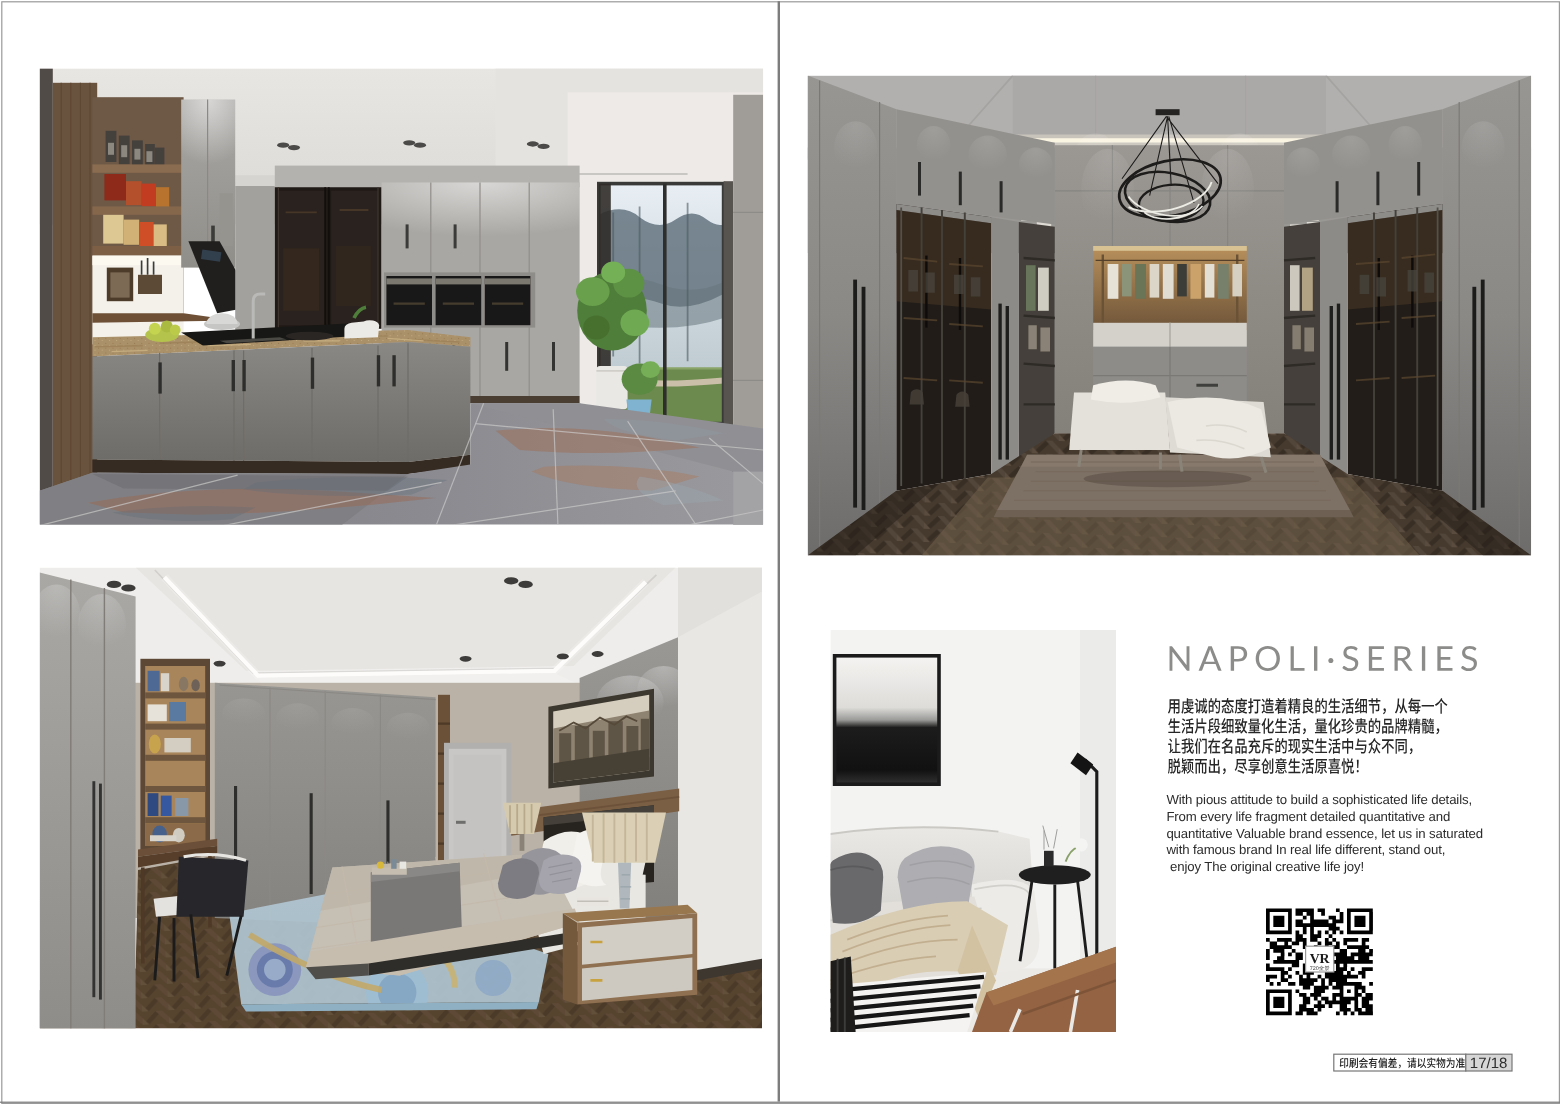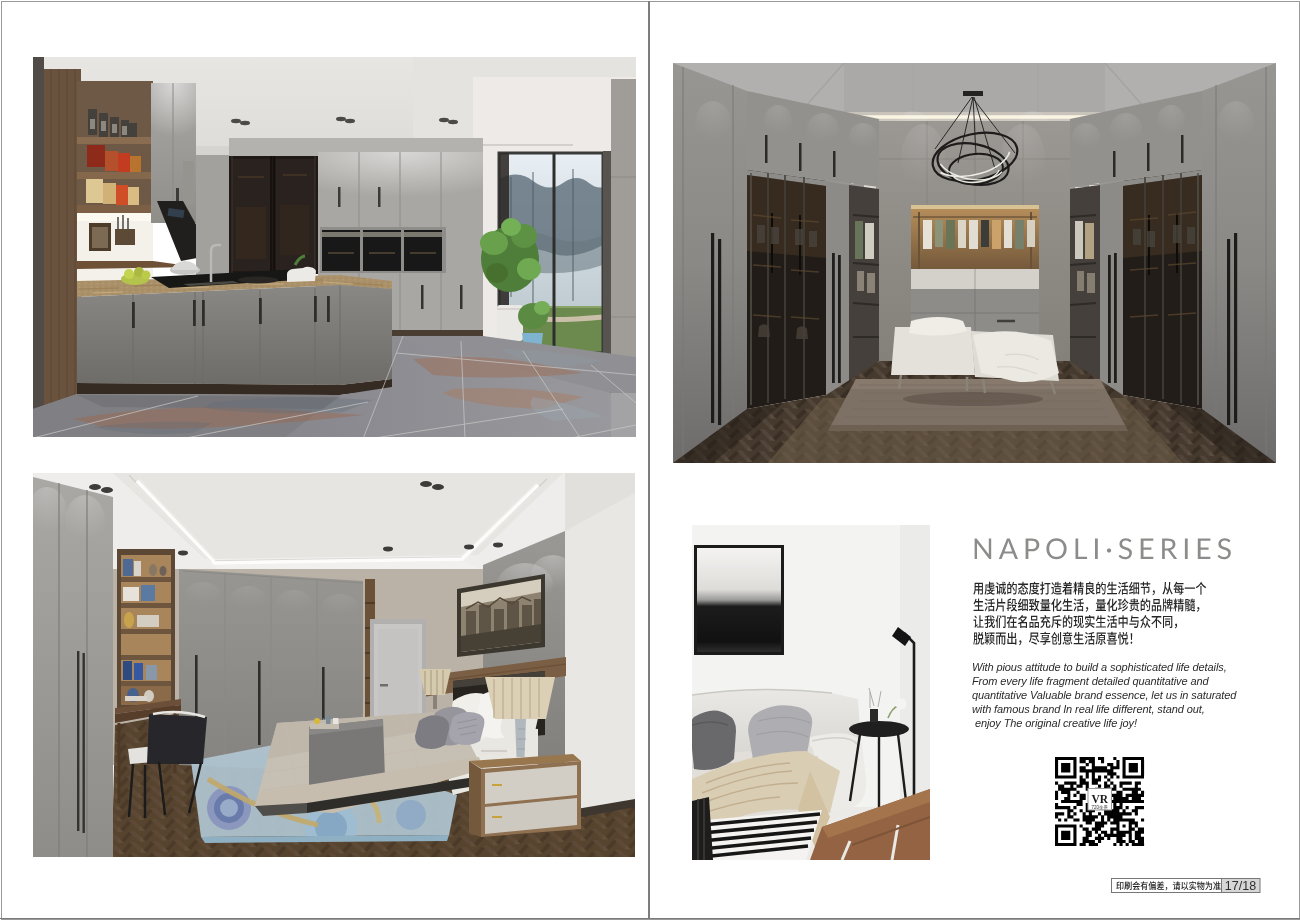--- a/index.html
+++ b/index.html
@@ -782,14 +782,14 @@
 <rect x="1111.5" y="878.5" width="110" height="14" fill="#ffffff" stroke="#777777" stroke-width="1"></rect>
 <g transform="translate(1116,889.3)" fill="#222222">
         <path d="M1.2 -4.7H3.7V-3.9H1.2ZM6.7 -7.4H7.4V-1.7Q7.4 -1.4 7.4 -1.1Q7.3 -0.9 7.1 -0.8Q6.9 -0.7 6.5 -0.6Q6.2 -0.6 5.8 -0.6Q5.8 -0.7 5.7 -0.9Q5.7 -1.1 5.6 -1.3Q5.6 -1.4 5.5 -1.6Q5.8 -1.6 6.1 -1.6Q6.4 -1.5 6.5 -1.5Q6.6 -1.6 6.6 -1.6Q6.7 -1.6 6.7 -1.7ZM4.2 -7.4H7.1V-6.5H5.0V0.8H4.2ZM3.2 -7.8 3.7 -7.1Q3.4 -6.9 2.9 -6.7Q2.4 -6.6 2.0 -6.4Q1.5 -6.3 1.0 -6.2Q1.0 -6.3 0.9 -6.5Q0.9 -6.8 0.8 -6.9Q1.2 -7.0 1.7 -7.2Q2.1 -7.3 2.5 -7.5Q2.9 -7.7 3.2 -7.8ZM0.8 -6.9H1.6V-1.1L0.7 -0.3Q0.7 -0.4 0.7 -0.6Q0.6 -0.8 0.5 -0.9Q0.5 -1.1 0.4 -1.2Q0.5 -1.3 0.7 -1.5Q0.8 -1.6 0.8 -1.9ZM0.7 -0.3 0.7 -1.1 1.1 -1.4 3.7 -2.1Q3.7 -1.9 3.7 -1.7Q3.7 -1.4 3.7 -1.3Q3.0 -1.1 2.5 -0.9Q2.0 -0.8 1.7 -0.7Q1.4 -0.6 1.2 -0.5Q1.0 -0.4 0.9 -0.4Q0.8 -0.3 0.7 -0.3Z M13.2 -7.1H13.9V-1.6H13.2ZM14.8 -7.8H15.6V-0.3Q15.6 0.1 15.5 0.3Q15.4 0.5 15.2 0.6Q15.0 0.7 14.7 0.8Q14.3 0.8 13.9 0.8Q13.8 0.6 13.8 0.3Q13.7 0.1 13.6 -0.1Q14.0 -0.1 14.3 -0.1Q14.5 -0.1 14.7 -0.1Q14.8 -0.1 14.8 -0.2Q14.8 -0.2 14.8 -0.3ZM10.8 -4.9H11.5V0.8H10.8ZM12.1 -4.0H12.8V-1.1Q12.8 -0.8 12.7 -0.7Q12.7 -0.5 12.5 -0.4Q12.4 -0.3 12.2 -0.3Q12.0 -0.3 11.7 -0.3Q11.7 -0.4 11.7 -0.6Q11.6 -0.8 11.6 -1.0Q11.7 -1.0 11.9 -1.0Q12.0 -1.0 12.0 -1.0Q12.1 -1.0 12.1 -1.0Q12.1 -1.0 12.1 -1.1ZM8.9 -7.5H9.6V-4.3Q9.6 -3.8 9.5 -3.1Q9.5 -2.5 9.4 -1.8Q9.4 -1.2 9.2 -0.5Q9.1 0.1 8.8 0.6Q8.8 0.5 8.7 0.4Q8.6 0.3 8.5 0.2Q8.4 0.2 8.3 0.1Q8.5 -0.4 8.6 -0.9Q8.7 -1.5 8.8 -2.1Q8.8 -2.7 8.9 -3.2Q8.9 -3.8 8.9 -4.3ZM9.2 -7.5H12.7V-4.9H9.2V-5.7H12.0V-6.7H9.2ZM9.6 -4.0H12.4V-3.2H10.2V-0.2H9.6Z M16.9 -3.3H23.6V-2.4H16.9ZM18.3 -5.1H22.1V-4.3H18.3ZM21.1 -1.8 21.7 -2.2Q22.1 -1.8 22.4 -1.4Q22.8 -0.9 23.1 -0.5Q23.4 -0.1 23.5 0.3L22.9 0.8Q22.7 0.4 22.4 -0.0Q22.1 -0.5 21.8 -0.9Q21.4 -1.4 21.1 -1.8ZM20.2 -8.0 20.9 -7.7Q20.2 -6.5 19.2 -5.6Q18.2 -4.7 17.0 -4.1Q16.9 -4.2 16.8 -4.3Q16.7 -4.5 16.6 -4.6Q16.5 -4.8 16.4 -4.9Q17.2 -5.2 17.9 -5.7Q18.7 -6.2 19.2 -6.8Q19.8 -7.4 20.2 -8.0ZM20.3 -7.6Q20.6 -7.3 21.0 -6.9Q21.4 -6.5 21.9 -6.2Q22.4 -5.8 22.9 -5.5Q23.4 -5.2 24.0 -5.0Q23.9 -4.9 23.8 -4.7Q23.7 -4.6 23.6 -4.4Q23.5 -4.3 23.4 -4.2Q22.9 -4.4 22.4 -4.8Q21.8 -5.1 21.4 -5.5Q20.9 -5.9 20.5 -6.4Q20.1 -6.8 19.8 -7.1ZM17.4 0.6Q17.4 0.5 17.4 0.3Q17.3 0.2 17.3 -0.0Q17.2 -0.2 17.2 -0.3Q17.3 -0.3 17.5 -0.5Q17.6 -0.6 17.8 -0.8Q17.9 -0.9 18.1 -1.1Q18.3 -1.3 18.5 -1.7Q18.7 -2.0 19.0 -2.3Q19.2 -2.7 19.4 -3.1L20.1 -2.5Q19.7 -1.8 19.1 -1.1Q18.5 -0.4 18.0 0.1V0.1Q18.0 0.1 17.9 0.2Q17.8 0.2 17.7 0.3Q17.6 0.4 17.5 0.5Q17.4 0.5 17.4 0.6ZM17.4 0.6 17.4 -0.1 17.9 -0.4 22.6 -0.8Q22.6 -0.6 22.7 -0.4Q22.7 -0.1 22.8 -0.0Q21.6 0.1 20.8 0.2Q20.0 0.3 19.5 0.3Q18.9 0.4 18.6 0.4Q18.2 0.4 18.0 0.5Q17.8 0.5 17.6 0.5Q17.5 0.6 17.4 0.6Z M24.7 -6.8H31.8V-6.0H24.7ZM26.8 -3.4H30.4V-2.7H26.8ZM26.2 -5.0H30.3V-4.2H27.0V0.8H26.2ZM30.2 -5.0H30.9V-0.2Q30.9 0.1 30.8 0.3Q30.8 0.5 30.5 0.6Q30.3 0.7 30.0 0.8Q29.6 0.8 29.1 0.8Q29.1 0.6 29.0 0.3Q28.9 0.1 28.9 -0.1Q29.1 -0.1 29.3 -0.1Q29.6 -0.1 29.7 -0.1Q29.9 -0.1 30.0 -0.1Q30.1 -0.1 30.1 -0.1Q30.2 -0.2 30.2 -0.3ZM27.3 -8.0 28.1 -7.8Q27.8 -6.8 27.4 -5.7Q27.0 -4.7 26.4 -3.8Q25.8 -2.9 25.0 -2.3Q24.9 -2.4 24.8 -2.5Q24.8 -2.6 24.7 -2.8Q24.6 -2.9 24.5 -3.0Q25.0 -3.4 25.5 -4.0Q25.9 -4.5 26.3 -5.2Q26.6 -5.9 26.9 -6.6Q27.1 -7.3 27.3 -8.0ZM26.8 -1.8H30.4V-1.1H26.8Z M36.8 -7.8 37.5 -8.0Q37.7 -7.8 37.8 -7.4Q37.9 -7.1 38.0 -6.9L37.2 -6.6Q37.2 -6.9 37.1 -7.2Q37.0 -7.6 36.8 -7.8ZM34.4 -8.0 35.2 -7.7Q34.9 -6.9 34.5 -6.1Q34.2 -5.3 33.8 -4.6Q33.3 -3.9 32.9 -3.4Q32.9 -3.5 32.8 -3.7Q32.7 -3.8 32.6 -4.0Q32.6 -4.2 32.5 -4.3Q32.9 -4.7 33.2 -5.3Q33.6 -5.9 33.9 -6.6Q34.2 -7.3 34.4 -8.0ZM33.6 -5.5 34.3 -6.3 34.3 -6.3V0.8H33.6ZM35.5 -7.0H39.7V-4.5H35.5V-5.3H39.0V-6.3H35.5ZM35.2 -7.0H35.9V-5.1Q35.9 -4.5 35.8 -3.7Q35.8 -3.0 35.7 -2.2Q35.6 -1.4 35.5 -0.7Q35.3 0.1 35.1 0.7Q35.0 0.6 34.9 0.5Q34.8 0.4 34.7 0.3Q34.6 0.2 34.5 0.2Q34.7 -0.4 34.9 -1.1Q35.0 -1.8 35.1 -2.5Q35.1 -3.2 35.1 -3.8Q35.2 -4.5 35.2 -5.1ZM35.9 -4.0H39.6V-3.3H36.5V0.8H35.9ZM39.2 -4.0H39.8V-0.1Q39.8 0.2 39.8 0.3Q39.7 0.5 39.6 0.6Q39.5 0.7 39.3 0.7Q39.1 0.7 38.9 0.7Q38.9 0.6 38.8 0.4Q38.7 0.2 38.7 0.0Q38.8 0.0 39.0 0.0Q39.1 0.0 39.1 0.0Q39.2 0.0 39.2 -0.1ZM36.2 -2.0H39.5V-1.3H36.2ZM37.1 -3.7H37.5V0.5H37.1ZM38.1 -3.7H38.6V0.5H38.1Z M41.2 -6.8H47.7V-6.0H41.2ZM41.6 -5.3H47.3V-4.5H41.6ZM42.1 -0.4H48.0V0.4H42.1ZM40.8 -3.8H48.0V-3.0H40.8ZM43.2 -2.3H47.4V-1.5H43.2ZM44.8 -2.1H45.6V0.1H44.8ZM42.2 -7.7 42.9 -8.0Q43.1 -7.7 43.3 -7.3Q43.5 -7.0 43.6 -6.7L42.9 -6.3Q42.8 -6.6 42.6 -7.0Q42.5 -7.4 42.2 -7.7ZM45.9 -8.0 46.7 -7.8Q46.5 -7.4 46.3 -7.0Q46.1 -6.7 45.9 -6.4L45.2 -6.7Q45.3 -6.9 45.5 -7.1Q45.6 -7.4 45.7 -7.6Q45.8 -7.8 45.9 -8.0ZM44.0 -6.5 44.8 -6.4Q44.5 -4.8 44.0 -3.6Q43.5 -2.3 42.9 -1.4Q42.2 -0.5 41.2 0.2Q41.1 0.1 41.0 -0.0Q40.9 -0.2 40.8 -0.3Q40.7 -0.5 40.6 -0.6Q41.6 -1.1 42.2 -2.0Q42.9 -2.8 43.3 -4.0Q43.7 -5.1 44.0 -6.5Z M49.8 1.1 49.6 0.5Q50.1 0.3 50.4 -0.0Q50.7 -0.4 50.7 -0.9L50.6 -1.7L51.0 -1.0Q50.9 -0.8 50.8 -0.8Q50.7 -0.8 50.5 -0.8Q50.3 -0.8 50.1 -0.9Q49.9 -1.1 49.9 -1.5Q49.9 -1.9 50.1 -2.1Q50.3 -2.3 50.6 -2.3Q50.9 -2.3 51.1 -1.9Q51.3 -1.6 51.3 -1.1Q51.3 -0.3 50.9 0.3Q50.5 0.9 49.8 1.1Z M57.3 -7.3 57.8 -7.8Q58.0 -7.6 58.2 -7.4Q58.5 -7.1 58.7 -6.9Q58.9 -6.6 59.0 -6.4L58.5 -5.8Q58.4 -6.0 58.2 -6.3Q58.0 -6.5 57.7 -6.8Q57.5 -7.1 57.3 -7.3ZM57.9 0.7 57.8 -0.2 58.0 -0.5 59.5 -1.8Q59.5 -1.7 59.6 -1.4Q59.7 -1.2 59.7 -1.1Q59.2 -0.6 58.9 -0.3Q58.5 0.0 58.3 0.2Q58.2 0.4 58.1 0.5Q58.0 0.6 57.9 0.7ZM56.8 -5.1H58.4V-4.2H56.8ZM57.9 0.7Q57.9 0.6 57.8 0.4Q57.8 0.3 57.7 0.1Q57.6 -0.0 57.6 -0.1Q57.7 -0.2 57.8 -0.4Q58.0 -0.6 58.0 -1.0V-5.1H58.7V-0.3Q58.7 -0.3 58.6 -0.2Q58.5 -0.1 58.3 0.1Q58.2 0.2 58.1 0.4Q57.9 0.5 57.9 0.7ZM60.5 -2.5H63.2V-1.9H60.5ZM59.6 -7.3H64.1V-6.7H59.6ZM59.8 -6.1H63.8V-5.5H59.8ZM59.3 -5.0H64.3V-4.3H59.3ZM60.5 -1.3H63.2V-0.6H60.5ZM59.9 -3.8H63.2V-3.2H60.6V0.8H59.9ZM63.0 -3.8H63.7V-0.1Q63.7 0.2 63.6 0.4Q63.6 0.5 63.4 0.6Q63.2 0.7 62.9 0.8Q62.6 0.8 62.2 0.8Q62.1 0.6 62.1 0.4Q62.0 0.2 62.0 0.0Q62.2 0.0 62.5 0.0Q62.7 0.0 62.8 0.0Q63.0 0.0 63.0 -0.1ZM61.4 -8.0H62.2V-4.8H61.4Z M67.6 -6.7 68.2 -7.1Q68.5 -6.8 68.7 -6.4Q68.9 -6.0 69.1 -5.6Q69.3 -5.2 69.4 -4.9L68.8 -4.4Q68.6 -4.7 68.5 -5.1Q68.3 -5.5 68.0 -5.9Q67.8 -6.3 67.6 -6.7ZM69.8 -2.0 70.4 -2.5Q70.8 -2.1 71.2 -1.6Q71.5 -1.1 71.9 -0.7Q72.2 -0.2 72.5 0.2L71.8 0.8Q71.6 0.4 71.3 -0.1Q70.9 -0.6 70.5 -1.1Q70.2 -1.6 69.8 -2.0ZM70.7 -7.6 71.5 -7.6Q71.4 -5.9 71.2 -4.6Q71.0 -3.3 70.6 -2.2Q70.3 -1.2 69.6 -0.5Q69.0 0.3 68.0 0.8Q68.0 0.8 67.9 0.6Q67.7 0.5 67.6 0.3Q67.5 0.2 67.4 0.1Q68.4 -0.4 69.0 -1.1Q69.6 -1.7 69.9 -2.7Q70.3 -3.6 70.5 -4.9Q70.6 -6.1 70.7 -7.6ZM65.7 -0.1 65.6 -1.0 65.9 -1.3 68.4 -2.8Q68.4 -2.6 68.5 -2.3Q68.5 -2.1 68.6 -1.9Q67.9 -1.5 67.4 -1.2Q66.9 -0.9 66.6 -0.8Q66.3 -0.6 66.2 -0.4Q66.0 -0.3 65.9 -0.2Q65.8 -0.1 65.7 -0.1ZM65.7 -0.1Q65.7 -0.2 65.6 -0.3Q65.5 -0.5 65.4 -0.6Q65.4 -0.7 65.3 -0.8Q65.4 -0.9 65.5 -1.0Q65.6 -1.2 65.7 -1.3Q65.8 -1.5 65.8 -1.8V-7.3H66.7V-1.2Q66.7 -1.2 66.6 -1.1Q66.5 -1.0 66.3 -0.9Q66.2 -0.8 66.1 -0.6Q65.9 -0.5 65.8 -0.3Q65.7 -0.2 65.7 -0.1Z M77.0 -0.8 77.4 -1.5Q77.9 -1.3 78.4 -1.0Q79.0 -0.8 79.4 -0.5Q79.9 -0.2 80.2 0.0L79.8 0.7Q79.4 0.5 79.0 0.2Q78.5 -0.1 78.0 -0.4Q77.5 -0.6 77.0 -0.8ZM76.1 -7.8 76.8 -8.1Q77.0 -7.8 77.2 -7.5Q77.3 -7.1 77.4 -6.8L76.6 -6.5Q76.5 -6.8 76.4 -7.1Q76.2 -7.5 76.1 -7.8ZM73.4 -7.0H80.1V-5.0H79.3V-6.2H74.1V-5.0H73.4ZM76.7 -5.7H77.5Q77.4 -4.7 77.4 -3.8Q77.3 -2.9 77.1 -2.2Q76.9 -1.5 76.5 -0.9Q76.1 -0.4 75.4 0.1Q74.8 0.5 73.7 0.8Q73.7 0.6 73.6 0.4Q73.4 0.1 73.3 -0.0Q74.3 -0.2 74.9 -0.6Q75.5 -1.0 75.8 -1.5Q76.2 -1.9 76.4 -2.6Q76.5 -3.2 76.6 -4.0Q76.6 -4.8 76.7 -5.7ZM73.2 -2.5H80.2V-1.7H73.2ZM74.6 -5.2 75.0 -5.8Q75.3 -5.7 75.5 -5.5Q75.7 -5.3 75.9 -5.2Q76.1 -5.0 76.2 -4.8L75.8 -4.2Q75.6 -4.3 75.5 -4.5Q75.3 -4.7 75.0 -4.9Q74.8 -5.1 74.6 -5.2ZM73.8 -3.8 74.2 -4.4Q74.4 -4.3 74.7 -4.1Q74.9 -3.9 75.1 -3.7Q75.3 -3.6 75.5 -3.4L75.0 -2.7Q74.9 -2.9 74.7 -3.1Q74.5 -3.3 74.2 -3.5Q74.0 -3.6 73.8 -3.8Z M85.0 -8.0 85.7 -7.9Q85.5 -7.1 85.3 -6.3Q85.1 -5.6 84.8 -5.0Q84.5 -4.4 84.2 -3.9Q84.1 -3.9 84.0 -4.0Q83.9 -4.1 83.8 -4.2Q83.7 -4.3 83.6 -4.4Q83.9 -4.8 84.2 -5.4Q84.5 -6.0 84.7 -6.6Q84.9 -7.3 85.0 -8.0ZM87.8 -6.5H88.5Q88.5 -6.5 88.5 -6.4Q88.5 -6.3 88.5 -6.2Q88.5 -6.1 88.5 -6.0Q88.4 -4.4 88.3 -3.3Q88.3 -2.2 88.2 -1.5Q88.1 -0.7 88.0 -0.3Q87.9 0.1 87.8 0.2Q87.7 0.5 87.5 0.6Q87.4 0.6 87.2 0.7Q87.1 0.7 86.8 0.7Q86.6 0.7 86.3 0.7Q86.3 0.5 86.2 0.2Q86.2 -0.0 86.1 -0.2Q86.3 -0.2 86.6 -0.2Q86.8 -0.2 86.9 -0.2Q87.0 -0.2 87.0 -0.2Q87.1 -0.2 87.2 -0.3Q87.3 -0.4 87.4 -0.8Q87.4 -1.2 87.5 -1.9Q87.6 -2.6 87.6 -3.7Q87.7 -4.7 87.8 -6.3ZM85.1 -6.5H88.1V-5.6H84.7ZM85.8 -6.2 86.4 -5.9Q86.2 -5.1 85.9 -4.2Q85.6 -3.3 85.2 -2.6Q84.8 -1.9 84.4 -1.4Q84.3 -1.5 84.1 -1.6Q83.9 -1.8 83.8 -1.9Q84.1 -2.2 84.4 -2.7Q84.8 -3.2 85.0 -3.8Q85.3 -4.3 85.5 -5.0Q85.7 -5.6 85.8 -6.2ZM86.9 -6.1 87.5 -5.8Q87.4 -4.9 87.1 -3.9Q86.9 -3.0 86.6 -2.1Q86.2 -1.3 85.8 -0.6Q85.4 0.1 84.9 0.6Q84.8 0.5 84.6 0.3Q84.4 0.2 84.3 0.1Q84.8 -0.4 85.2 -1.0Q85.6 -1.7 86.0 -2.5Q86.3 -3.4 86.5 -4.3Q86.8 -5.2 86.9 -6.1ZM81.0 -2.8Q81.4 -2.9 81.9 -3.1Q82.4 -3.2 82.9 -3.4Q83.5 -3.6 84.0 -3.8L84.1 -3.0Q83.4 -2.7 82.6 -2.4Q81.8 -2.1 81.2 -1.9ZM82.5 -8.0H83.2V0.8H82.5ZM81.5 -7.5 82.1 -7.3Q82.1 -6.7 82.0 -6.1Q81.9 -5.5 81.8 -4.9Q81.7 -4.4 81.5 -3.9Q81.4 -4.0 81.3 -4.1Q81.2 -4.1 81.1 -4.2Q81.0 -4.3 80.9 -4.3Q81.1 -4.7 81.2 -5.2Q81.3 -5.8 81.4 -6.3Q81.4 -6.9 81.5 -7.5ZM81.6 -6.1H84.0V-5.3H81.5Z M89.5 -5.8H95.7V-4.9H89.5ZM95.3 -5.8H96.1Q96.1 -5.8 96.1 -5.7Q96.1 -5.6 96.1 -5.5Q96.1 -5.4 96.1 -5.3Q96.1 -3.9 96.0 -2.9Q96.0 -1.9 95.9 -1.3Q95.9 -0.7 95.8 -0.3Q95.7 0.1 95.6 0.2Q95.4 0.5 95.3 0.6Q95.1 0.7 94.9 0.7Q94.6 0.7 94.3 0.7Q93.9 0.7 93.6 0.7Q93.6 0.5 93.5 0.2Q93.4 -0.1 93.3 -0.3Q93.7 -0.2 94.0 -0.2Q94.4 -0.2 94.5 -0.2Q94.6 -0.2 94.7 -0.2Q94.8 -0.2 94.9 -0.3Q95.0 -0.5 95.0 -0.8Q95.1 -1.1 95.2 -1.7Q95.2 -2.4 95.3 -3.3Q95.3 -4.3 95.3 -5.6ZM92.1 -8.0H92.8V-6.8Q92.8 -6.2 92.8 -5.4Q92.7 -4.7 92.6 -3.9Q92.4 -3.1 92.1 -2.3Q91.8 -1.5 91.2 -0.7Q90.7 0.0 89.9 0.6Q89.8 0.5 89.7 0.4Q89.6 0.3 89.5 0.2Q89.3 0.1 89.2 -0.0Q90.0 -0.6 90.5 -1.3Q91.1 -2.0 91.4 -2.7Q91.7 -3.4 91.8 -4.2Q92.0 -4.9 92.0 -5.6Q92.1 -6.2 92.1 -6.8ZM90.0 -7.4 90.7 -7.8Q90.9 -7.5 91.2 -7.1Q91.4 -6.7 91.5 -6.4L90.8 -6.0Q90.8 -6.2 90.6 -6.4Q90.5 -6.7 90.4 -7.0Q90.2 -7.2 90.0 -7.4ZM92.8 -3.5 93.4 -3.8Q93.6 -3.5 93.8 -3.2Q94.0 -2.9 94.2 -2.6Q94.4 -2.3 94.5 -2.0L93.8 -1.6Q93.7 -1.9 93.6 -2.2Q93.4 -2.5 93.2 -2.8Q93.0 -3.2 92.8 -3.5Z M100.3 -4.5H104.3V-3.7H100.3ZM100.3 -2.6H104.3V-1.8H100.3ZM100.3 -0.7H104.7V0.2H100.3ZM100.4 -7.9 101.2 -7.7Q100.9 -6.9 100.6 -6.1Q100.3 -5.3 99.9 -4.7Q99.5 -4.0 99.1 -3.5Q99.0 -3.6 98.9 -3.7Q98.8 -3.8 98.7 -3.9Q98.6 -4.1 98.5 -4.1Q99.0 -4.6 99.3 -5.2Q99.7 -5.8 100.0 -6.5Q100.2 -7.2 100.4 -7.9ZM100.5 -6.3H104.5V-5.6H100.5V0.8H99.8V-5.6L100.3 -6.3ZM102.1 -5.9H102.8V-0.2H102.1ZM101.8 -7.6 102.4 -8.0Q102.6 -7.7 102.8 -7.3Q103.0 -6.9 103.1 -6.6L102.4 -6.2Q102.3 -6.5 102.1 -6.9Q102.0 -7.3 101.8 -7.6ZM97.2 -7.3 97.9 -7.6Q98.1 -7.3 98.3 -6.9Q98.5 -6.5 98.7 -6.1Q98.9 -5.7 99.0 -5.4L98.3 -5.0Q98.2 -5.3 98.0 -5.7Q97.8 -6.1 97.6 -6.5Q97.4 -6.9 97.2 -7.3ZM97.2 -0.0Q97.4 -0.4 97.6 -1.0Q97.8 -1.5 98.1 -2.1Q98.3 -2.7 98.5 -3.3L99.2 -2.9Q99.0 -2.3 98.8 -1.7Q98.6 -1.2 98.4 -0.6Q98.2 -0.1 98.0 0.4Z"></path>
       </g>
 
 <rect x="1221.5" y="878.5" width="38.5" height="14" fill="#d6d6d6" stroke="#777777" stroke-width="1"></rect>
 <text x="1240.5" y="890" font-size="12.5" fill="#2e2e2e" text-anchor="middle" font-family="Liberation Sans,sans-serif">17/18</text>
 </g>
 </svg>
 
-<div class="abs" style="left:972px;top:660px;width:276px;font-size:11px;line-height:14px;color:#2b2b2b;letter-spacing:-0.1px;font-style:italic;">
+<div class="abs" style="left:972px;top:660px;width:276px;font-size:11px;line-height:14px;color:#2b2b2b;letter-spacing:-0.1px;">
 With pious attitude to build a sophisticated life details, From every life fragment detailed quantitative and quantitative Valuable brand essence, let us in saturated with famous brand In real life different, stand out,<br>&nbsp;enjoy The original creative life joy!
 </div>
 </body></html>

